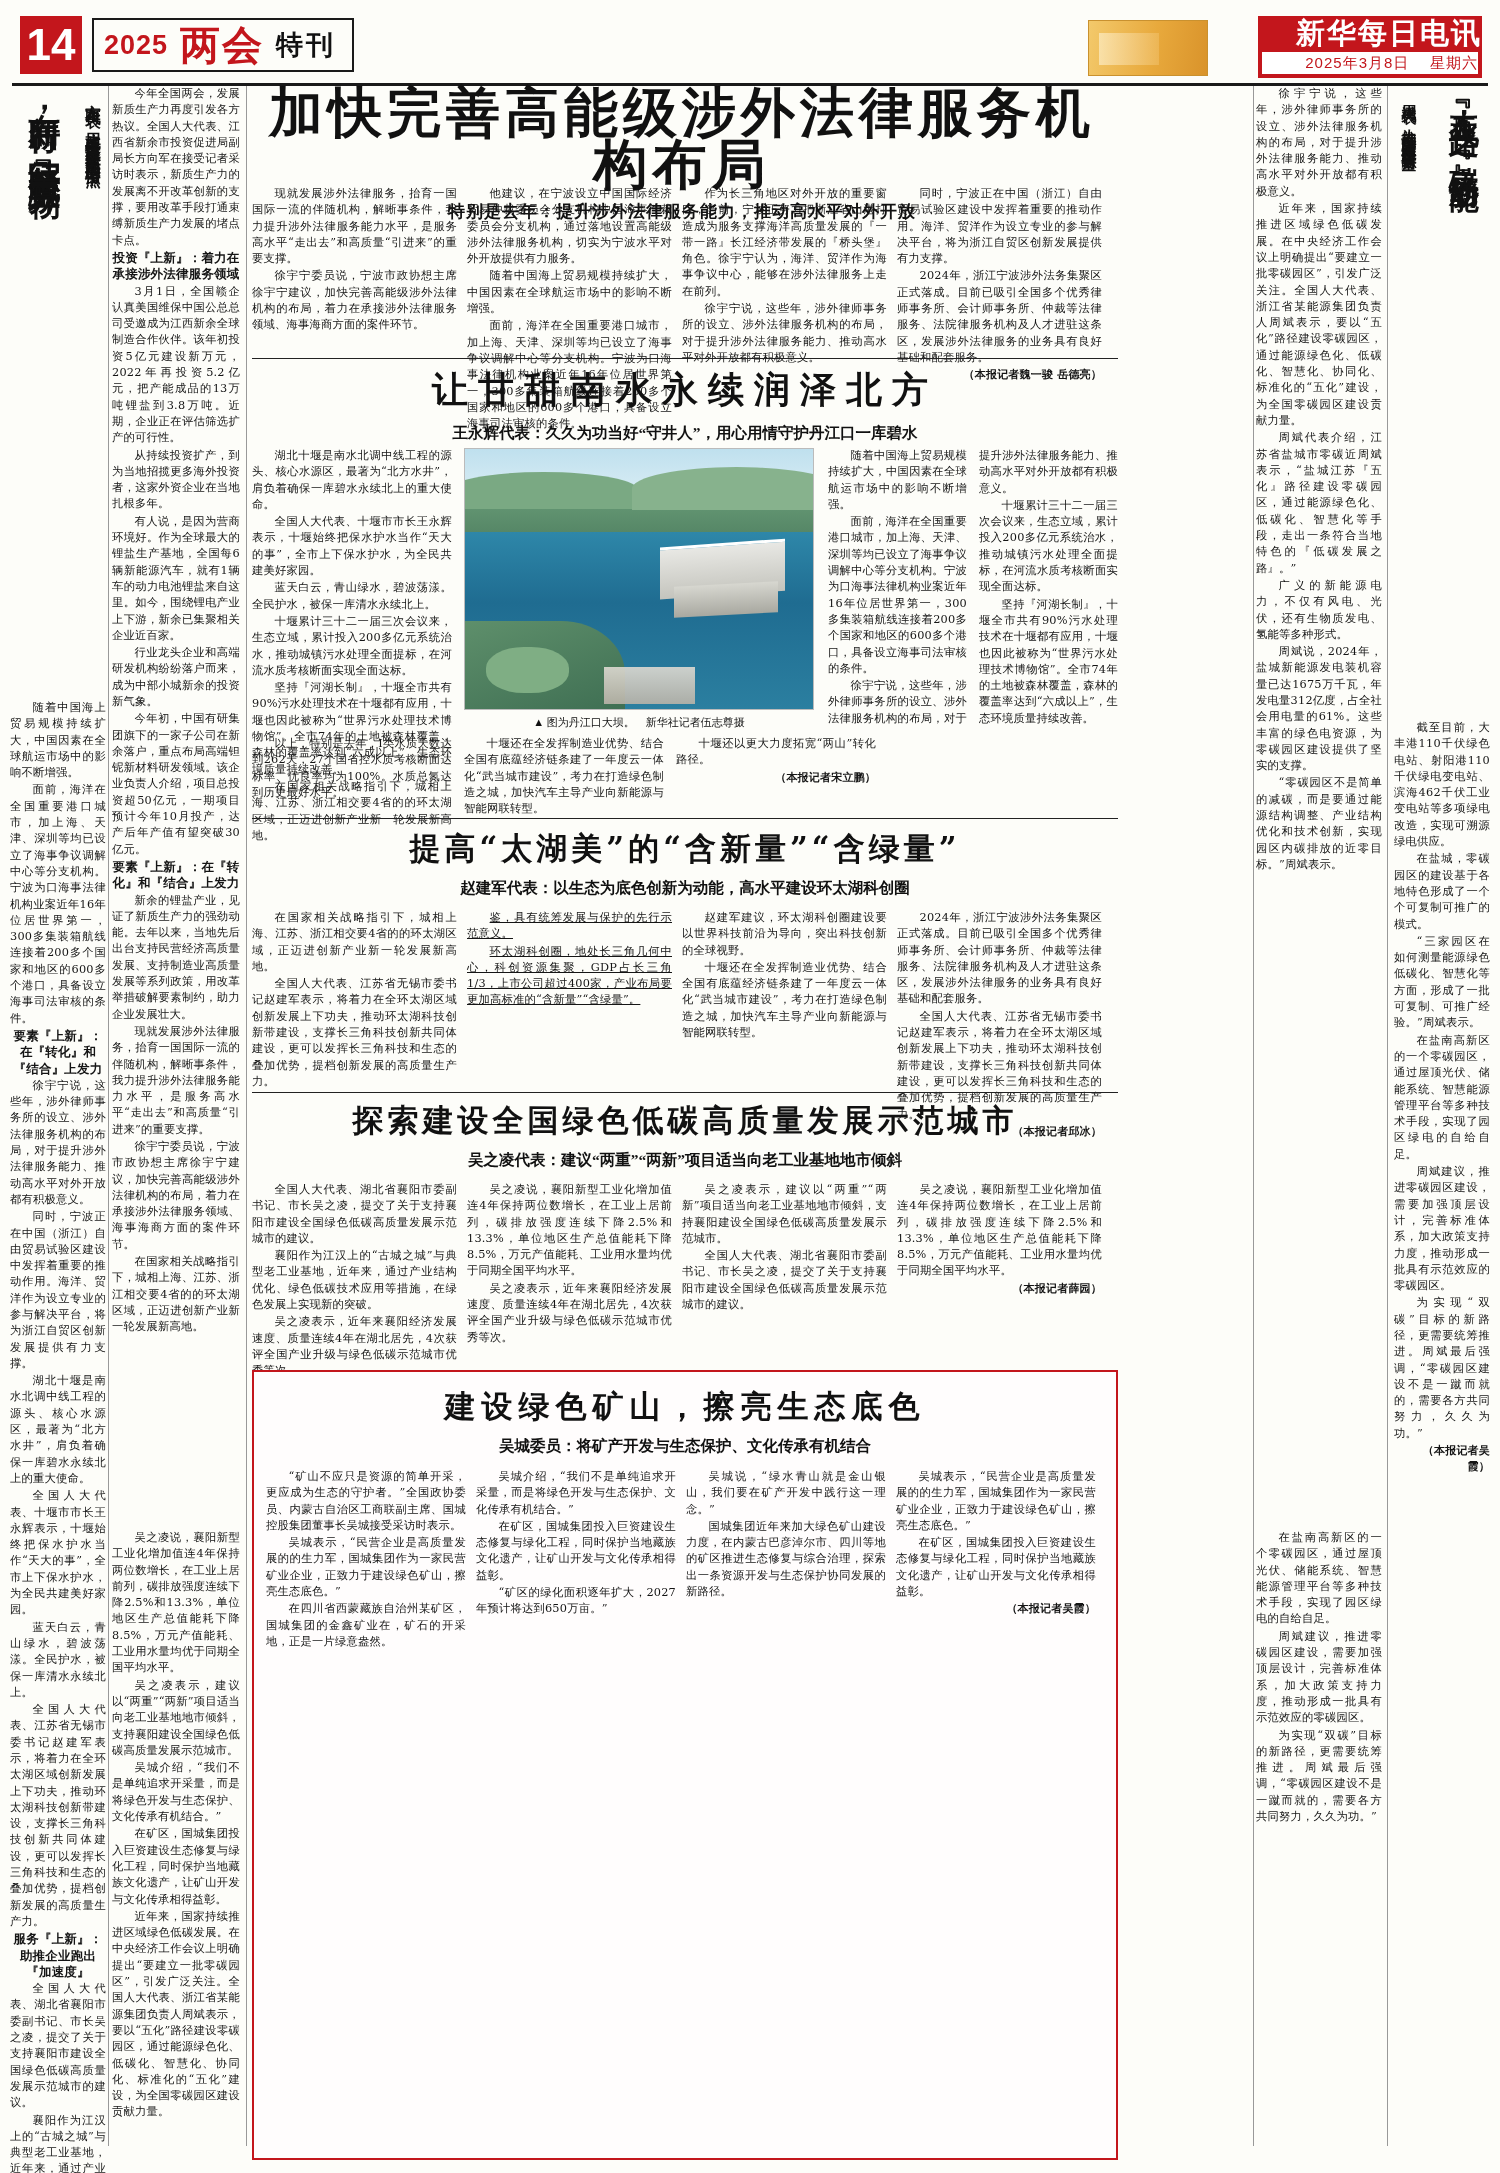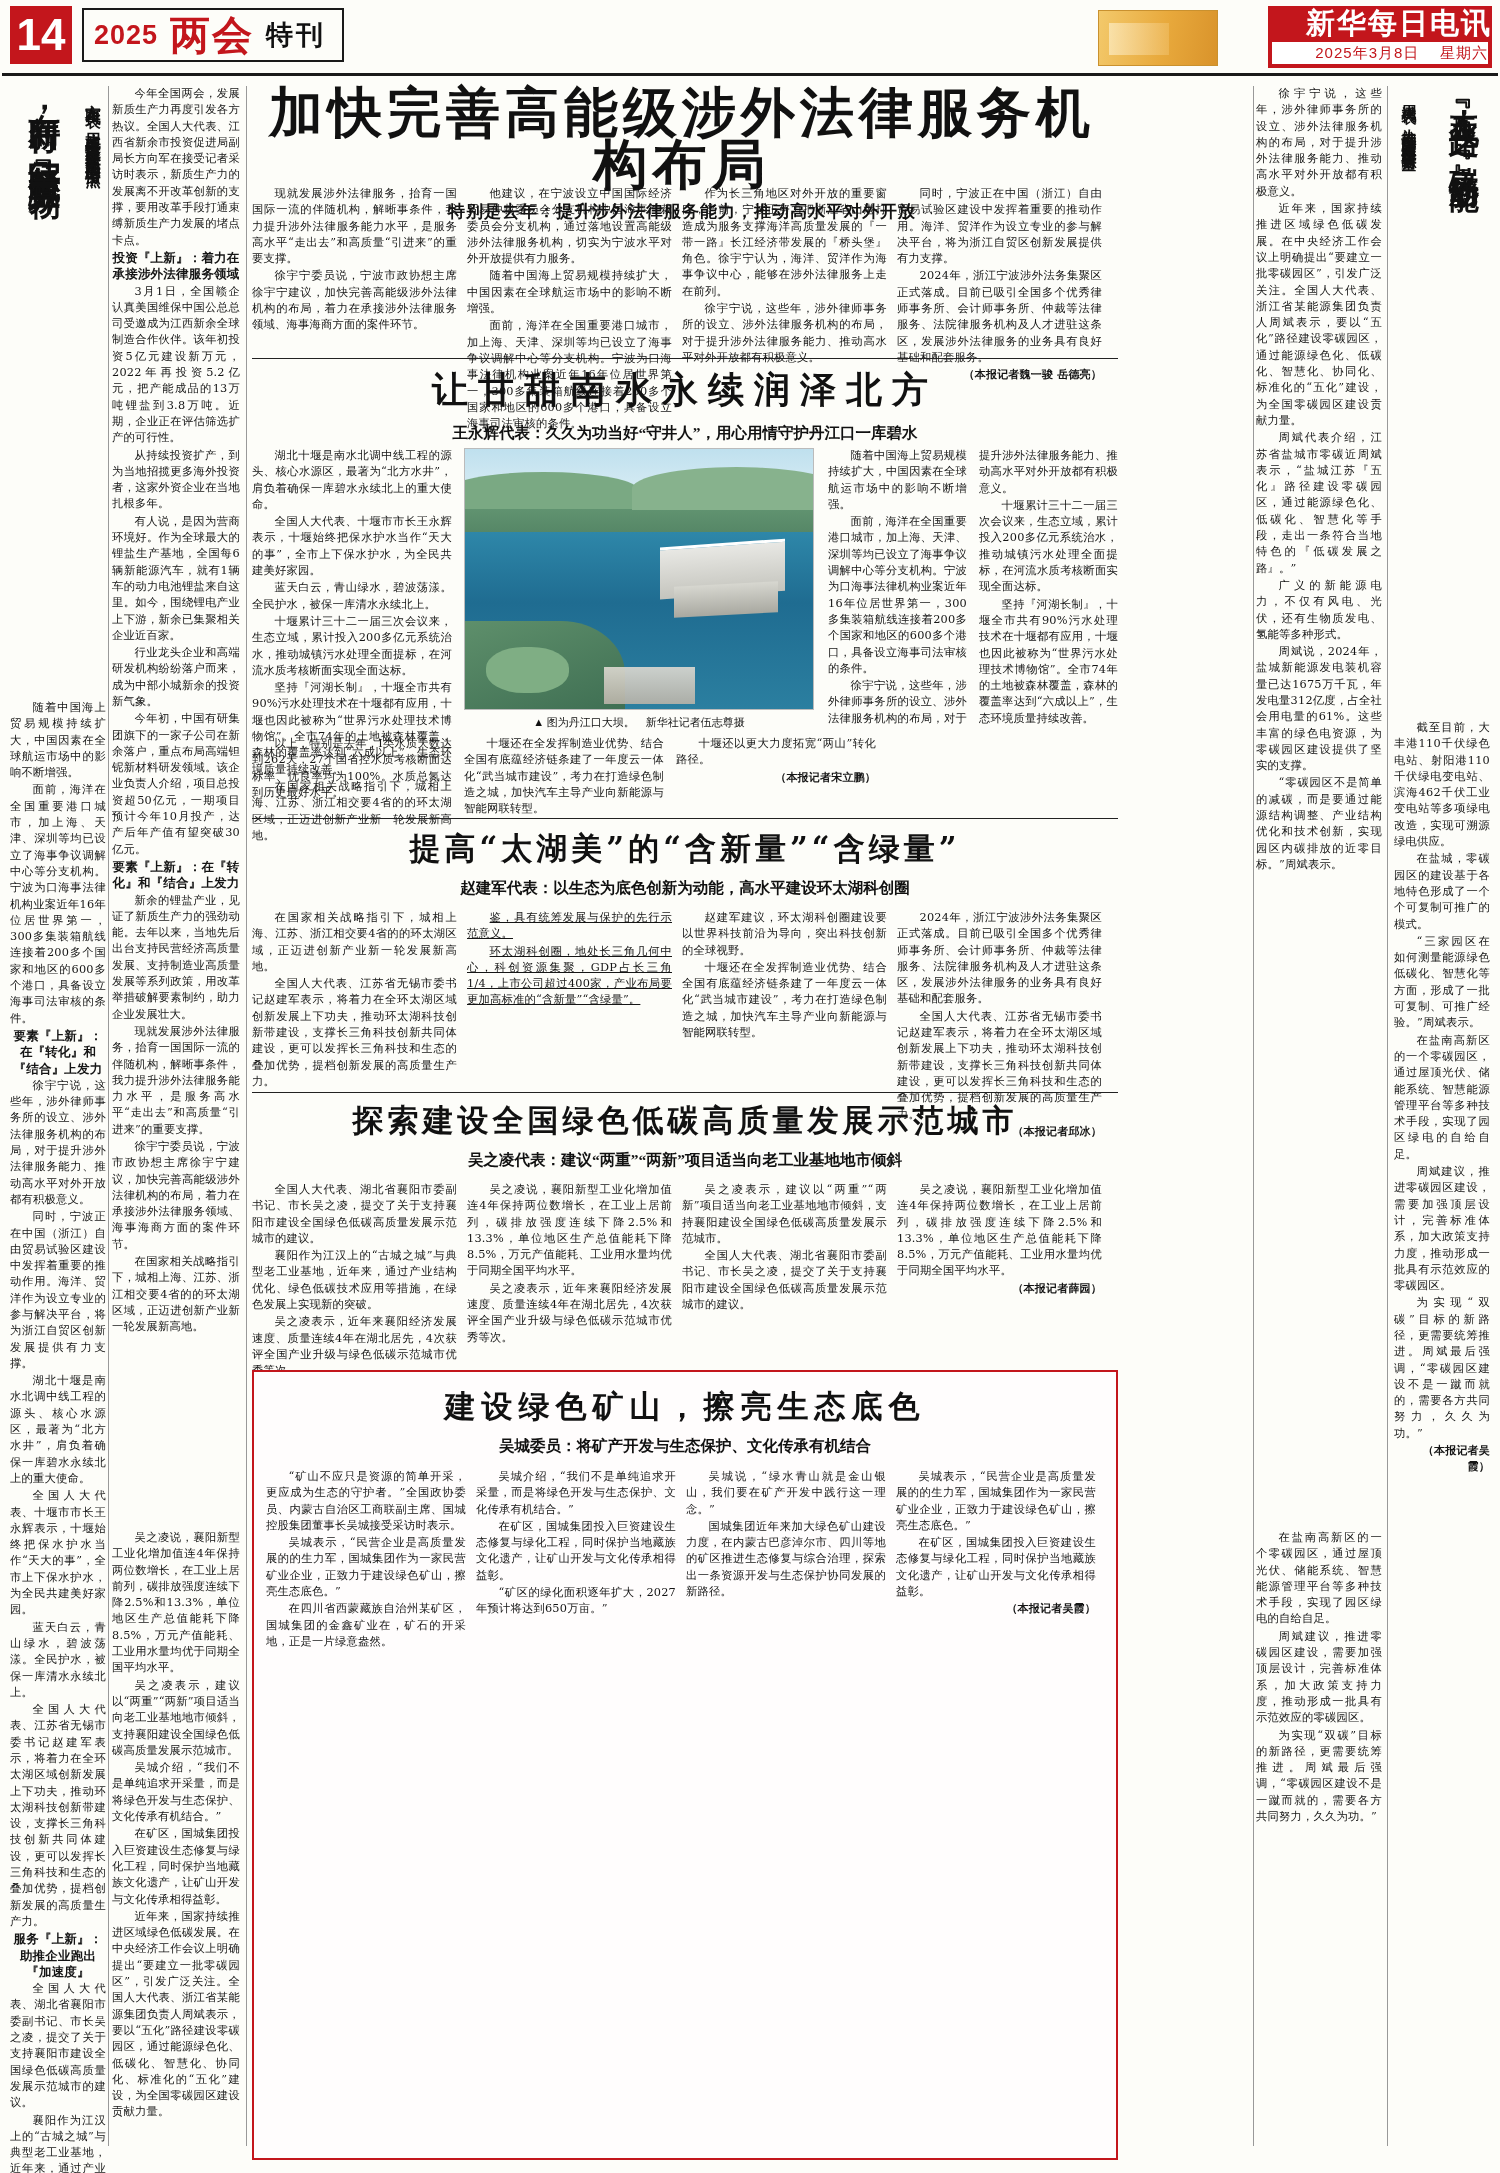--- a/index.html
+++ b/index.html
@@ -5,21 +5,21 @@
   * { box-sizing: border-box; }
   html, body { margin:0; padding:0; }
   body {
     width:1500px; height:2173px;
     background:#fdfdf9;
     font-family:"Liberation Serif", serif;
     color:#111;
     position:relative;
     overflow:hidden;
   }
-  .page { position:relative; width:1500px; height:2173px; padding:2px; }
+  .page { position:relative; width:1500px; height:2173px; padding:12px; }
 
   
   .masthead { position:relative; height:74px; border-bottom:3px solid #1a1a1a; }
   .mh-left {
     position:absolute; left:8px; top:4px; width:62px; height:58px;
     background:#c3161c; color:#fff; font-family:"Liberation Sans",sans-serif;
     font-size:44px; font-weight:bold; line-height:58px; text-align:center;
   }
   .mh-special {
     position:absolute; left:80px; top:6px; height:54px;
@@ -265,21 +265,21 @@
     <div class="hl-sub2">赵建军代表：以生态为底色创新为动能，高水平建设环太湖科创圈</div>
   </div>
 
   <div style="position:absolute;left:252px;top:910px;width:866px;height:175px;display:flex;gap:10px;">
     <div class="body-col" style="width:205px;">
       <p>在国家相关战略指引下，城相上海、江苏、浙江相交要4省的的环太湖区域，正迈进创新产业新一轮发展新高地。</p>
       <p>全国人大代表、江苏省无锡市委书记赵建军表示，将着力在全环太湖区域创新发展上下功夫，推动环太湖科技创新带建设，支撑长三角科技创新共同体建设，更可以发挥长三角科技和生态的叠加优势，提档创新发展的高质量生产力。</p>
     </div>
     <div class="body-col" style="width:205px;text-decoration:underline;">
       <p>鉴，具有统筹发展与保护的先行示范意义。</p>
-      <p>环太湖科创圈，地处长三角几何中心，科创资源集聚，GDP占长三角1/4，上市公司超过400家，产业布局要更加高标准的“含新量”“含绿量”。</p>
+      <p>环太湖科创圈，地处长三角几何中心，科创资源集聚，GDP占长三角1/3，上市公司超过400家，产业布局要更加高标准的“含新量”“含绿量”。</p>
     </div>
     <div class="body-col" style="width:205px;">
       <p>赵建军建议，环太湖科创圈建设要以世界科技前沿为导向，突出科技创新的全球视野。</p>
       <p>十堰还在全发挥制造业优势、结合全国有底蕴经济链条建了一年度云一体化“武当城市建设”，考力在打造绿色制造之城，加快汽车主导产业向新能源与智能网联转型。</p>
     </div>
     <div class="body-col" style="width:205px;">
       <p>2024年，浙江宁波涉外法务集聚区正式落成。目前已吸引全国多个优秀律师事务所、会计师事务所、仲裁等法律服务、法院律服务机构及人才进驻这条区，发展涉外法律服务的业务具有良好基础和配套服务。</p>
       <p>全国人大代表、江苏省无锡市委书记赵建军表示，将着力在全环太湖区域创新发展上下功夫，推动环太湖科技创新带建设，支撑长三角科技创新共同体建设，更可以发挥长三角科技和生态的叠加优势，提档创新发展的高质量生产力。</p>
       <p class="byline">（本报记者邱冰）</p>
     </div>

